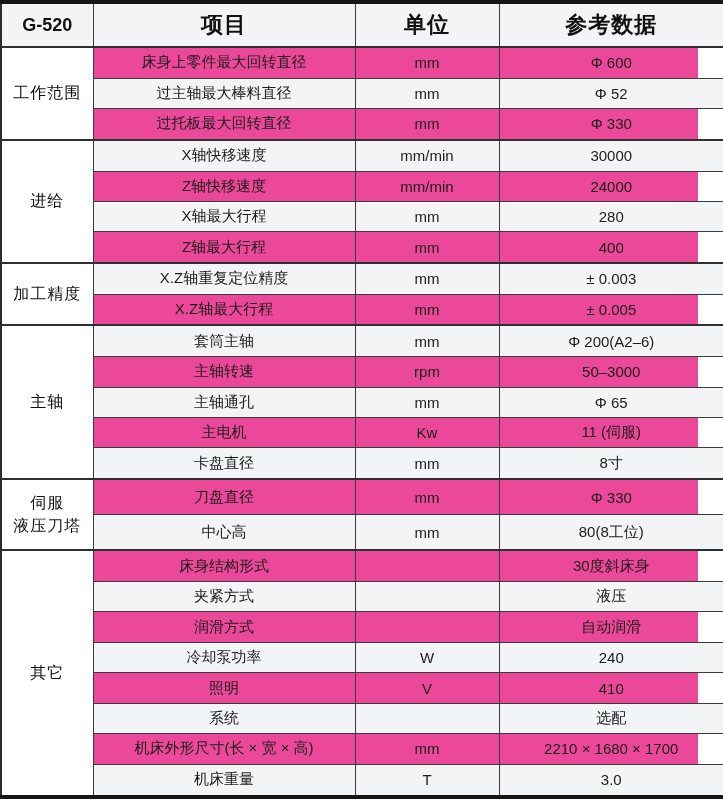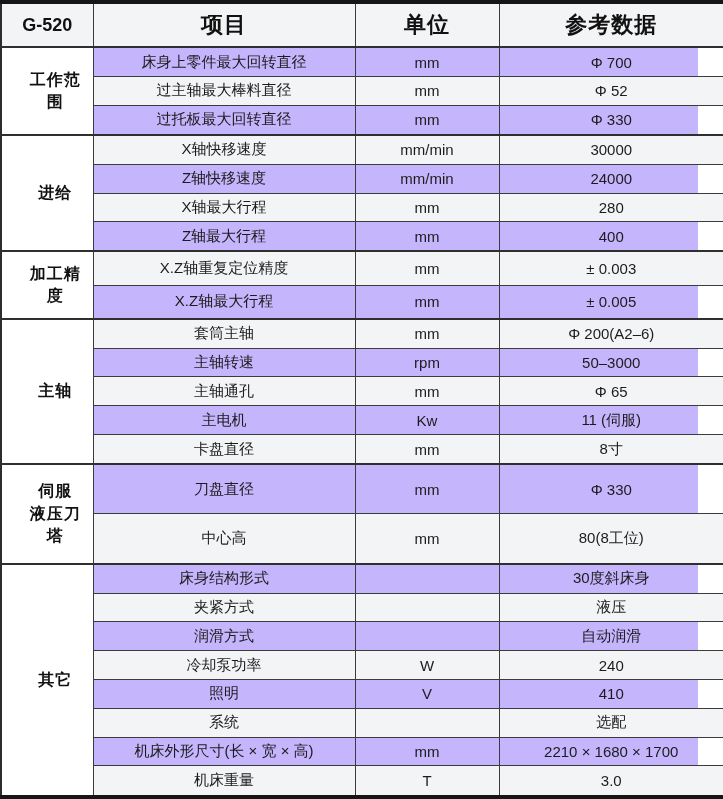--- a/index.html
+++ b/index.html
@@ -5,21 +5,21 @@
   html, body {
     margin: 0;
     padding: 0;
     background: #ffffff;
     font-family: "Liberation Sans", "DejaVu Sans", sans-serif;
   }
   .page {
     width: 698px;
     height: 799px;
     box-sizing: border-box;
-    background: #c4b5fd;
+    background: #ec4899;
   }
   table.spec {
     width: 723px;
     height: 799px;
     box-sizing: border-box;
     border-collapse: collapse;
     table-layout: fixed;
     border-top: 4px solid #161616;
     border-bottom: 4px solid #161616;
     border-left: 2px solid #2d2d2d;
@@ -47,27 +47,26 @@
   tbody td {
     font-size: 15px;
     color: #1c1c1c;
     font-weight: 400;
   }
   tbody tr:nth-child(even) {
     background: #f3f4f6;
   }
   tbody td.section {
     background: #ffffff;
-    font-weight: bold;
+    font-weight: normal;
     font-size: 16px;
     color: #111111;
     white-space: pre-line;
     line-height: 1.4;
     letter-spacing: 1px;
-    padding-left: 20px;
   }
   tr.section-start td {
     border-top: 2px solid #2f2f2f;
   }
   thead tr th {
     border-bottom: 2px solid #2f2f2f;
   }
 </style>
 </head>
 <body>
@@ -87,21 +86,21 @@
         <th>单位</th>
         <th>参考数据</th>
       </tr>
     </thead>
     <tbody>
 
       <tr class="section-start">
         <td class="section" rowspan="3">工作范围</td>
         <td>床身上零件最大回转直径</td>
         <td>mm</td>
-        <td>Φ 700</td>
+        <td>Φ 600</td>
       </tr>
       <tr>
         <td>过主轴最大棒料直径</td>
         <td>mm</td>
         <td>Φ 52</td>
       </tr>
       <tr>
         <td>过托板最大回转直径</td>
         <td>mm</td>
         <td>Φ 330</td>

